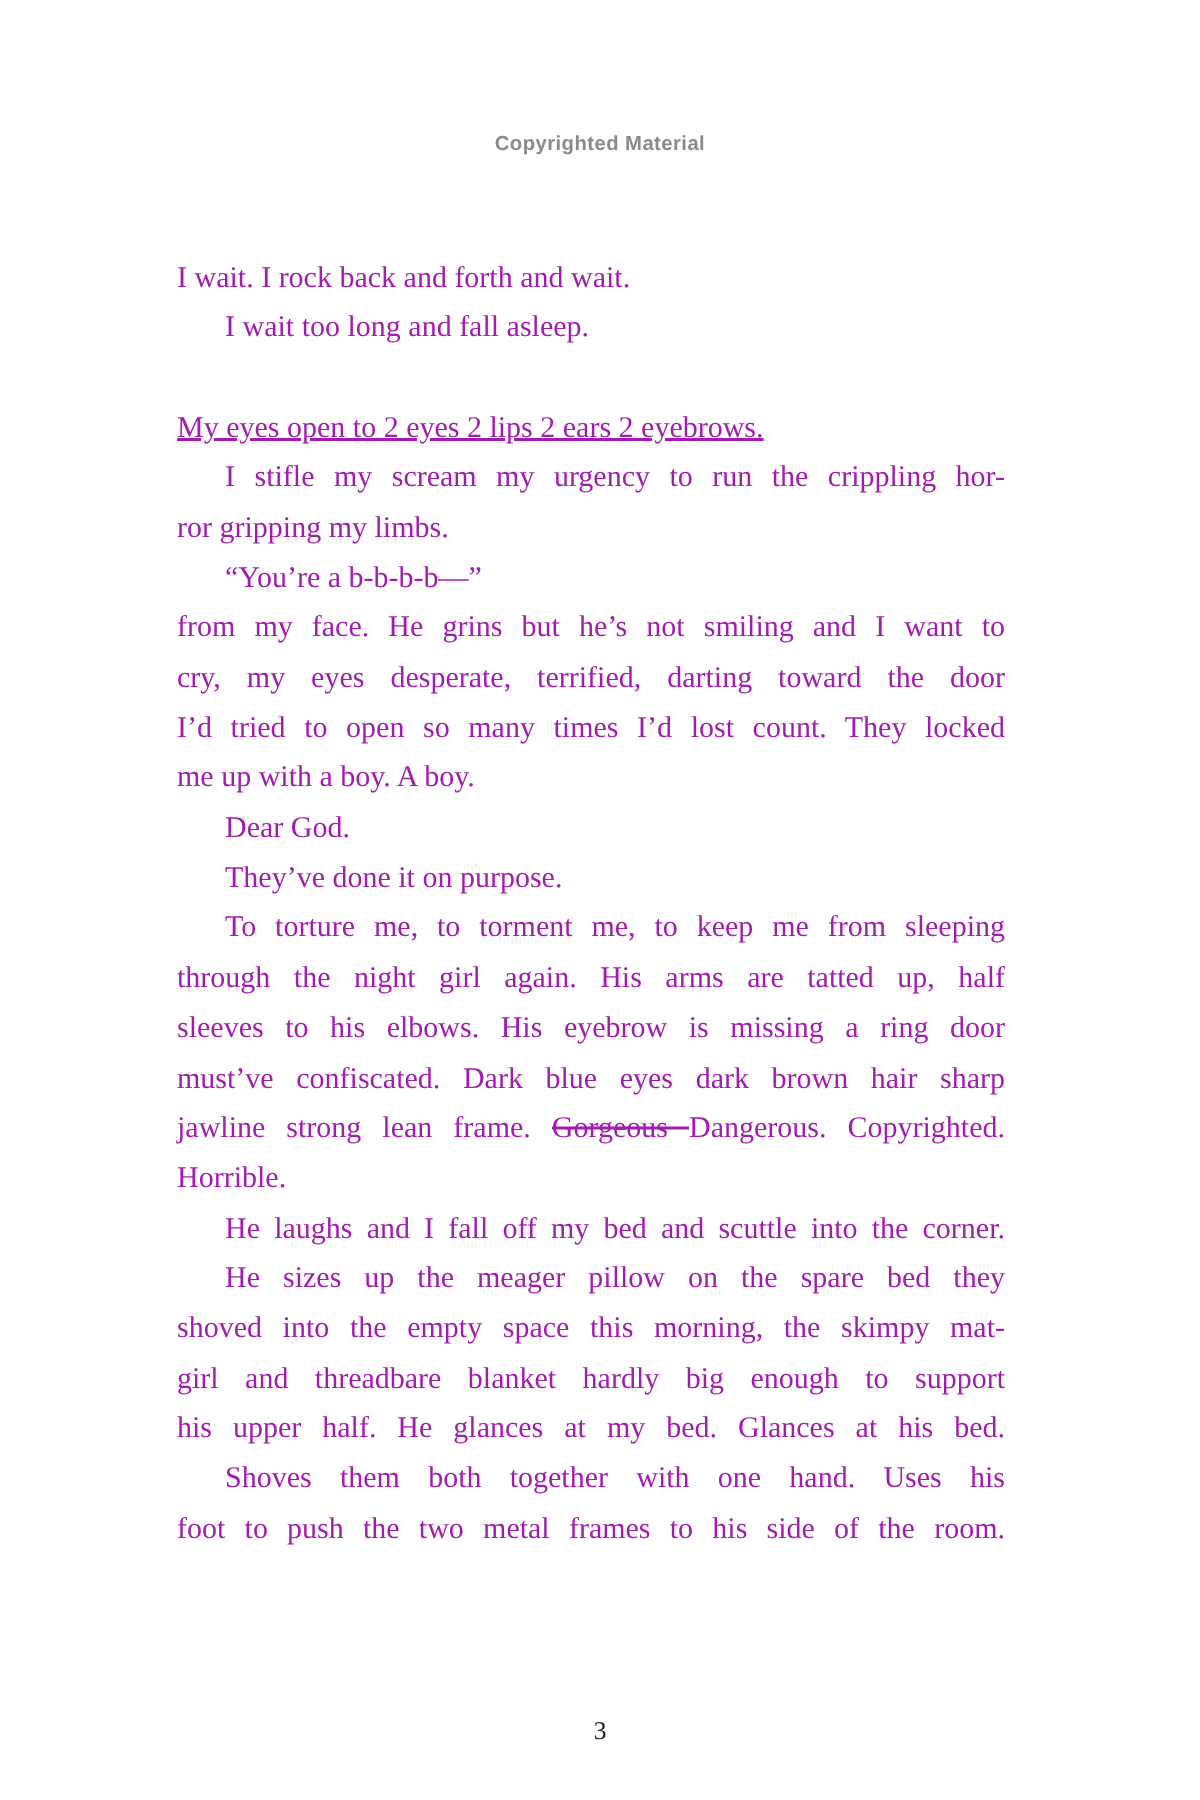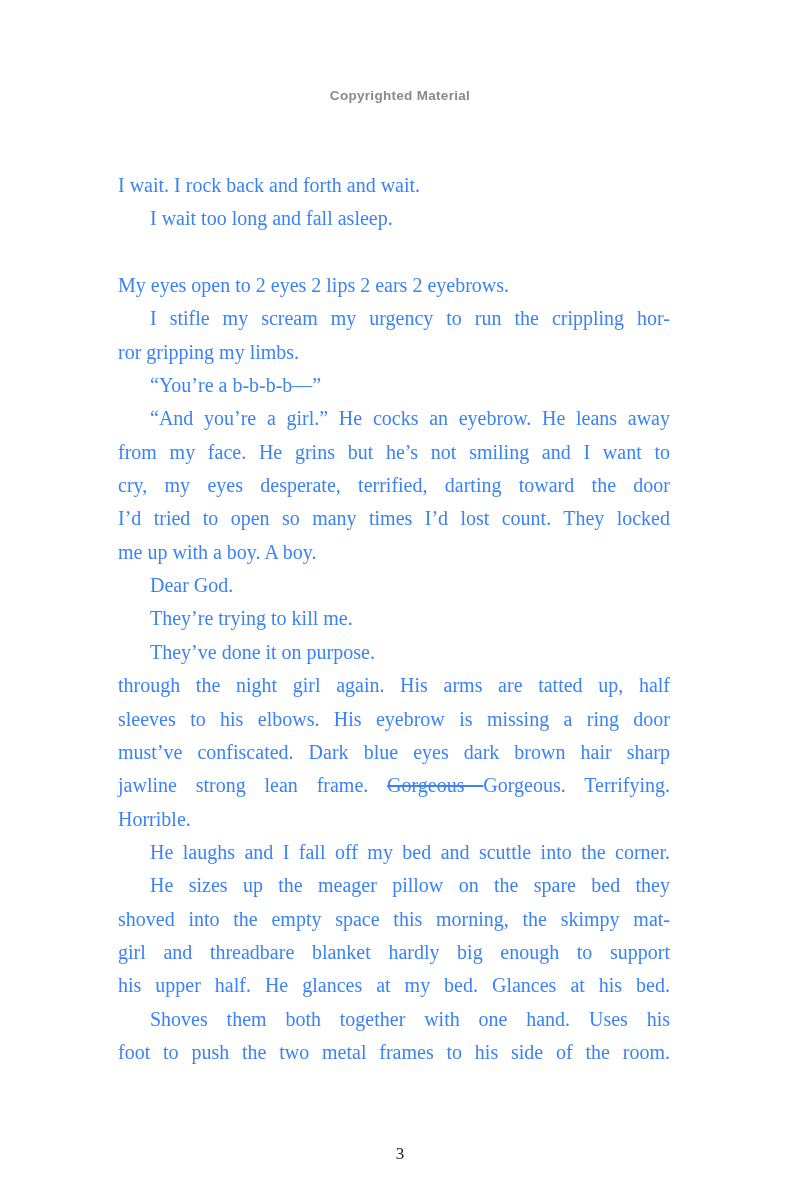--- a/index.html
+++ b/index.html
@@ -30,24 +30,24 @@
   }
   .notice.top { top: 27px; }
   .notice.bottom { top: 1158px; }
   .body-text {
     position: absolute;
     left: 118px;
     top: 108px;
     width: 552px;
     font-size: 20px;
     line-height: 33.35px;
-    color: #3b82f6;
+    color: #a21caf;
   }
   .para { margin: 0; }
-  .para.space-before { margin-top: 33.35px; }
+  .para.space-before { margin-top: 33.35px; text-decoration: underline; }
   .line { text-align: left; }
   .line.justify {
     text-align: justify;
     text-align-last: justify;
   }
   .line.indent { padding-left: 32px; }
   .strike { text-decoration: line-through; }
   .page-number {
     position: absolute;
     left: 0;
@@ -75,40 +75,37 @@
         <div class="line"><span>My eyes open to 2 eyes 2 lips 2 ears 2 eyebrows.</span></div>
       </div>
       <div class="para">
         <div class="line justify indent"><span>I stifle my scream my urgency to run the crippling hor-</span></div>
         <div class="line"><span>ror gripping my limbs.</span></div>
       </div>
       <div class="para">
         <div class="line indent"><span>“You’re a b-b-b-b—”</span></div>
       </div>
       <div class="para">
-        <div class="line justify indent"><span>“And you’re a girl.” He cocks an eyebrow. He leans away</span></div>
         <div class="line justify"><span>from my face. He grins but he’s not smiling and I want to</span></div>
         <div class="line justify"><span>cry, my eyes desperate, terrified, darting toward the door</span></div>
         <div class="line justify"><span>I’d tried to open so many times I’d lost count. They locked</span></div>
         <div class="line"><span>me up with a boy. A boy.</span></div>
       </div>
       <div class="para">
         <div class="line indent"><span>Dear God.</span></div>
       </div>
       <div class="para">
-        <div class="line indent"><span>They’re trying to kill me.</span></div>
-      </div>
-      <div class="para">
         <div class="line indent"><span>They’ve done it on purpose.</span></div>
       </div>
       <div class="para">
+        <div class="line justify indent"><span>To torture me, to torment me, to keep me from sleeping</span></div>
         <div class="line justify"><span>through the night girl again. His arms are tatted up, half</span></div>
         <div class="line justify"><span>sleeves to his elbows. His eyebrow is missing a ring door</span></div>
         <div class="line justify"><span>must’ve confiscated. Dark blue eyes dark brown hair sharp</span></div>
-        <div class="line justify"><span>jawline strong lean frame. </span><span class="strike">Gorgeous </span><span>Gorgeous. Terrifying.</span></div>
+        <div class="line justify"><span>jawline strong lean frame. </span><span class="strike">Gorgeous </span><span>Dangerous. Copyrighted.</span></div>
         <div class="line"><span>Horrible.</span></div>
       </div>
       <div class="para">
         <div class="line justify indent"><span>He laughs and I fall off my bed and scuttle into the corner.</span></div>
       </div>
       <div class="para">
         <div class="line justify indent"><span>He sizes up the meager pillow on the spare bed they</span></div>
         <div class="line justify"><span>shoved into the empty space this morning, the skimpy mat-</span></div>
         <div class="line justify"><span>girl and threadbare blanket hardly big enough to support</span></div>
         <div class="line justify"><span>his upper half. He glances at my bed. Glances at his bed.</span></div>

